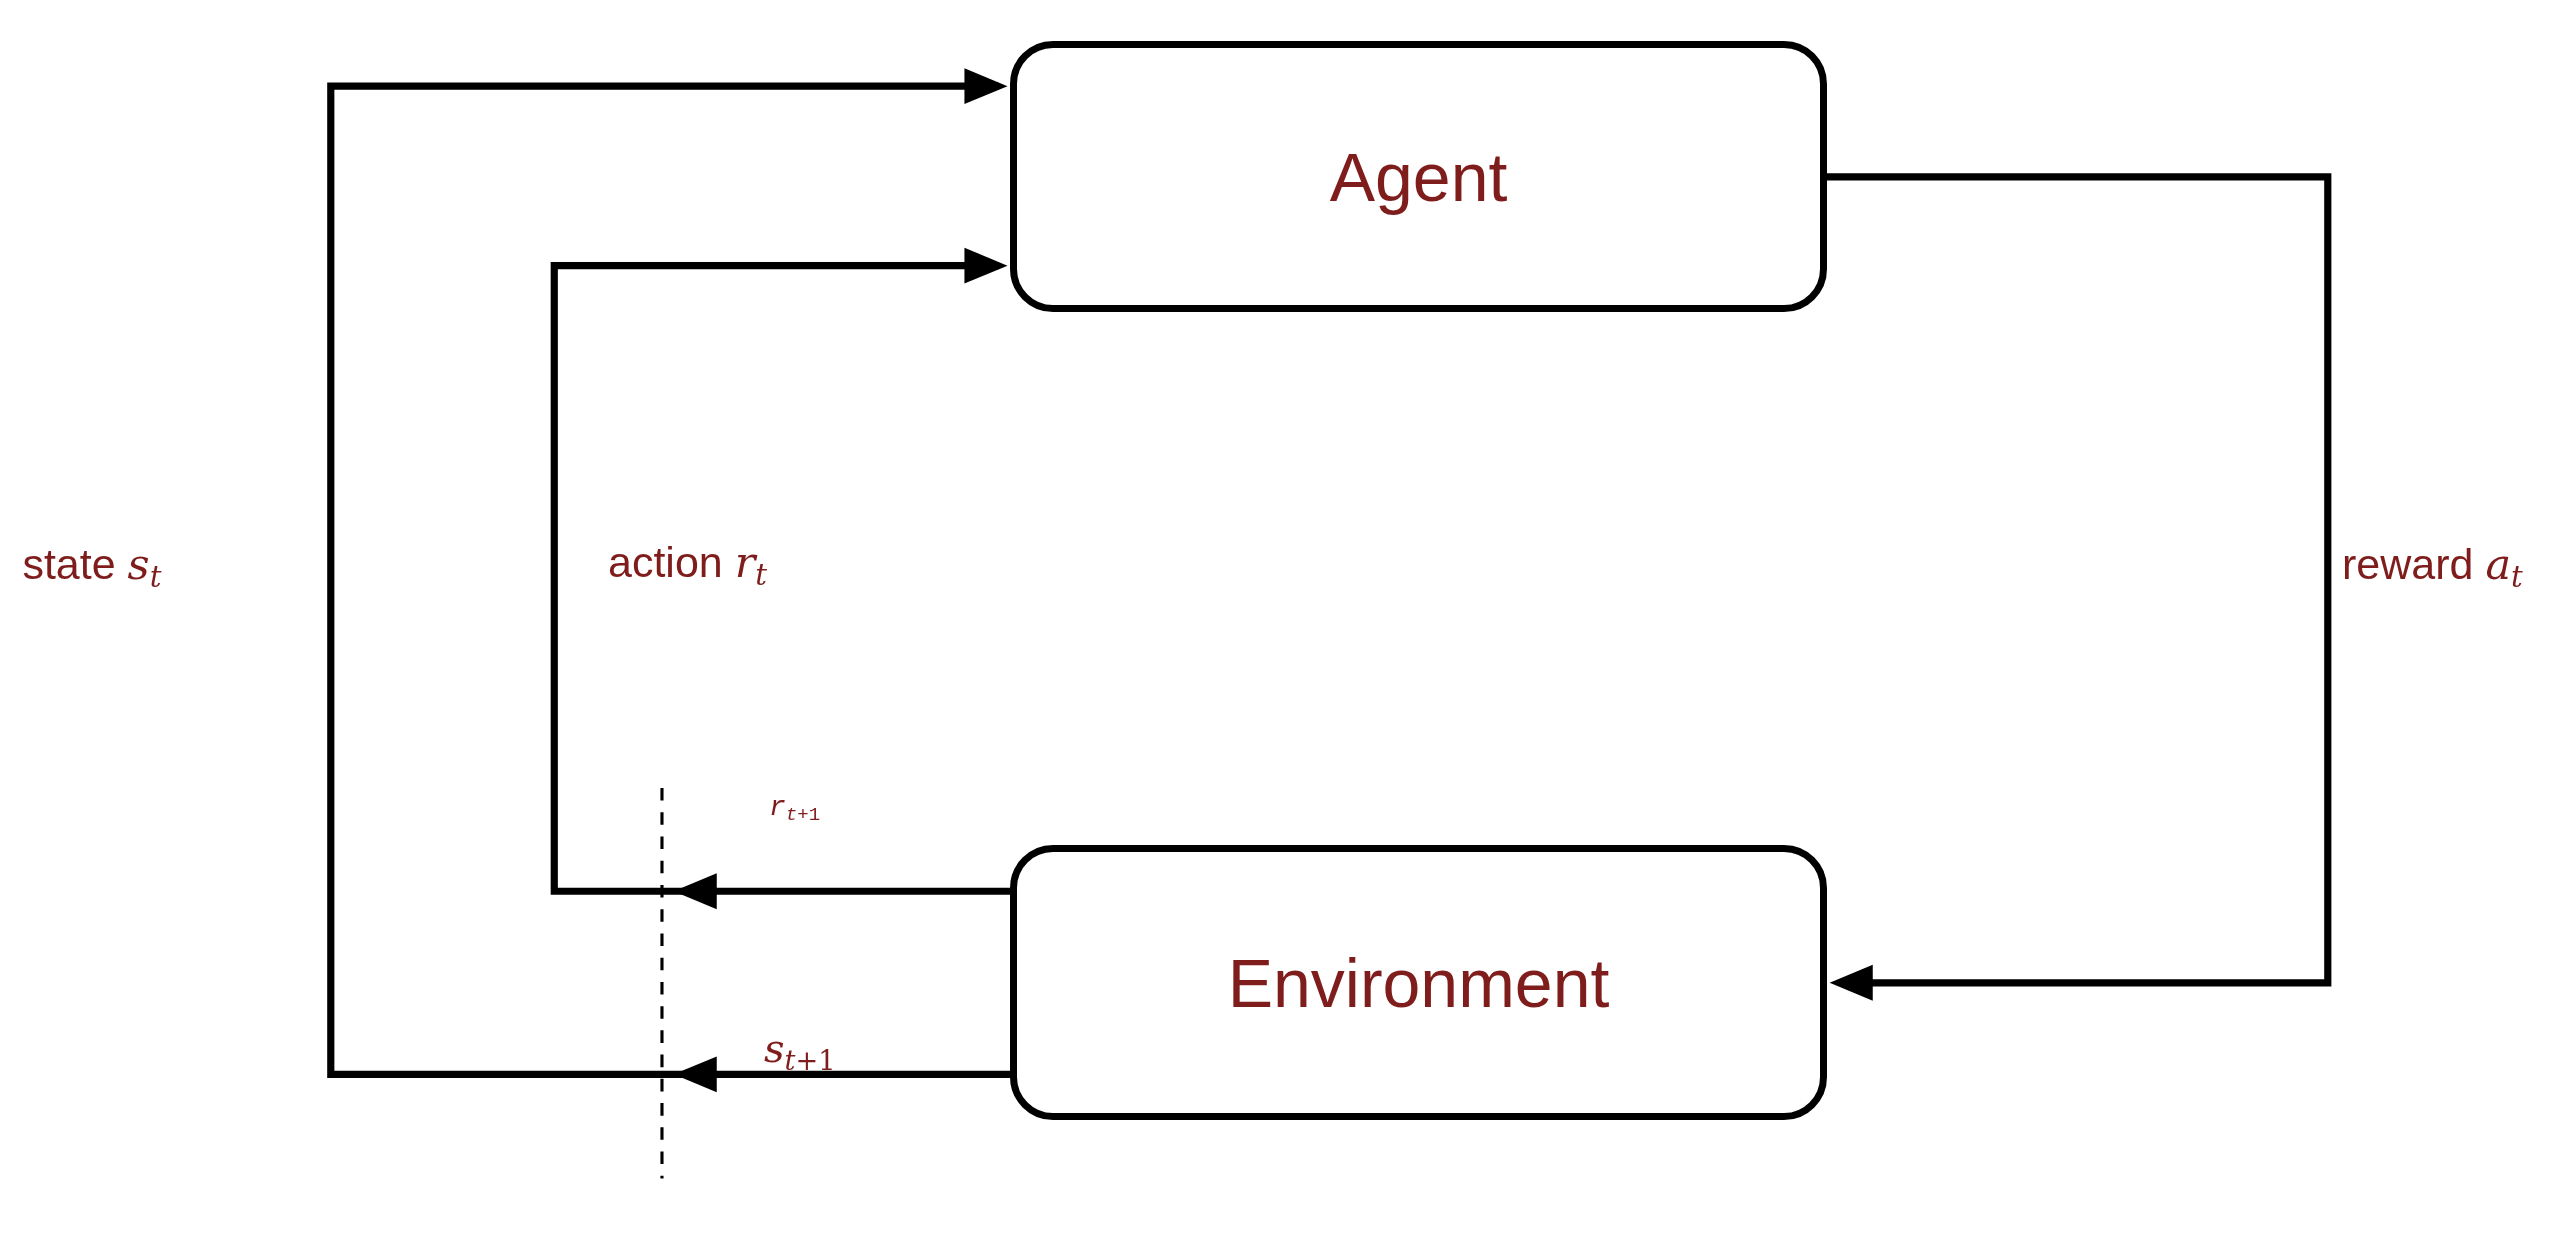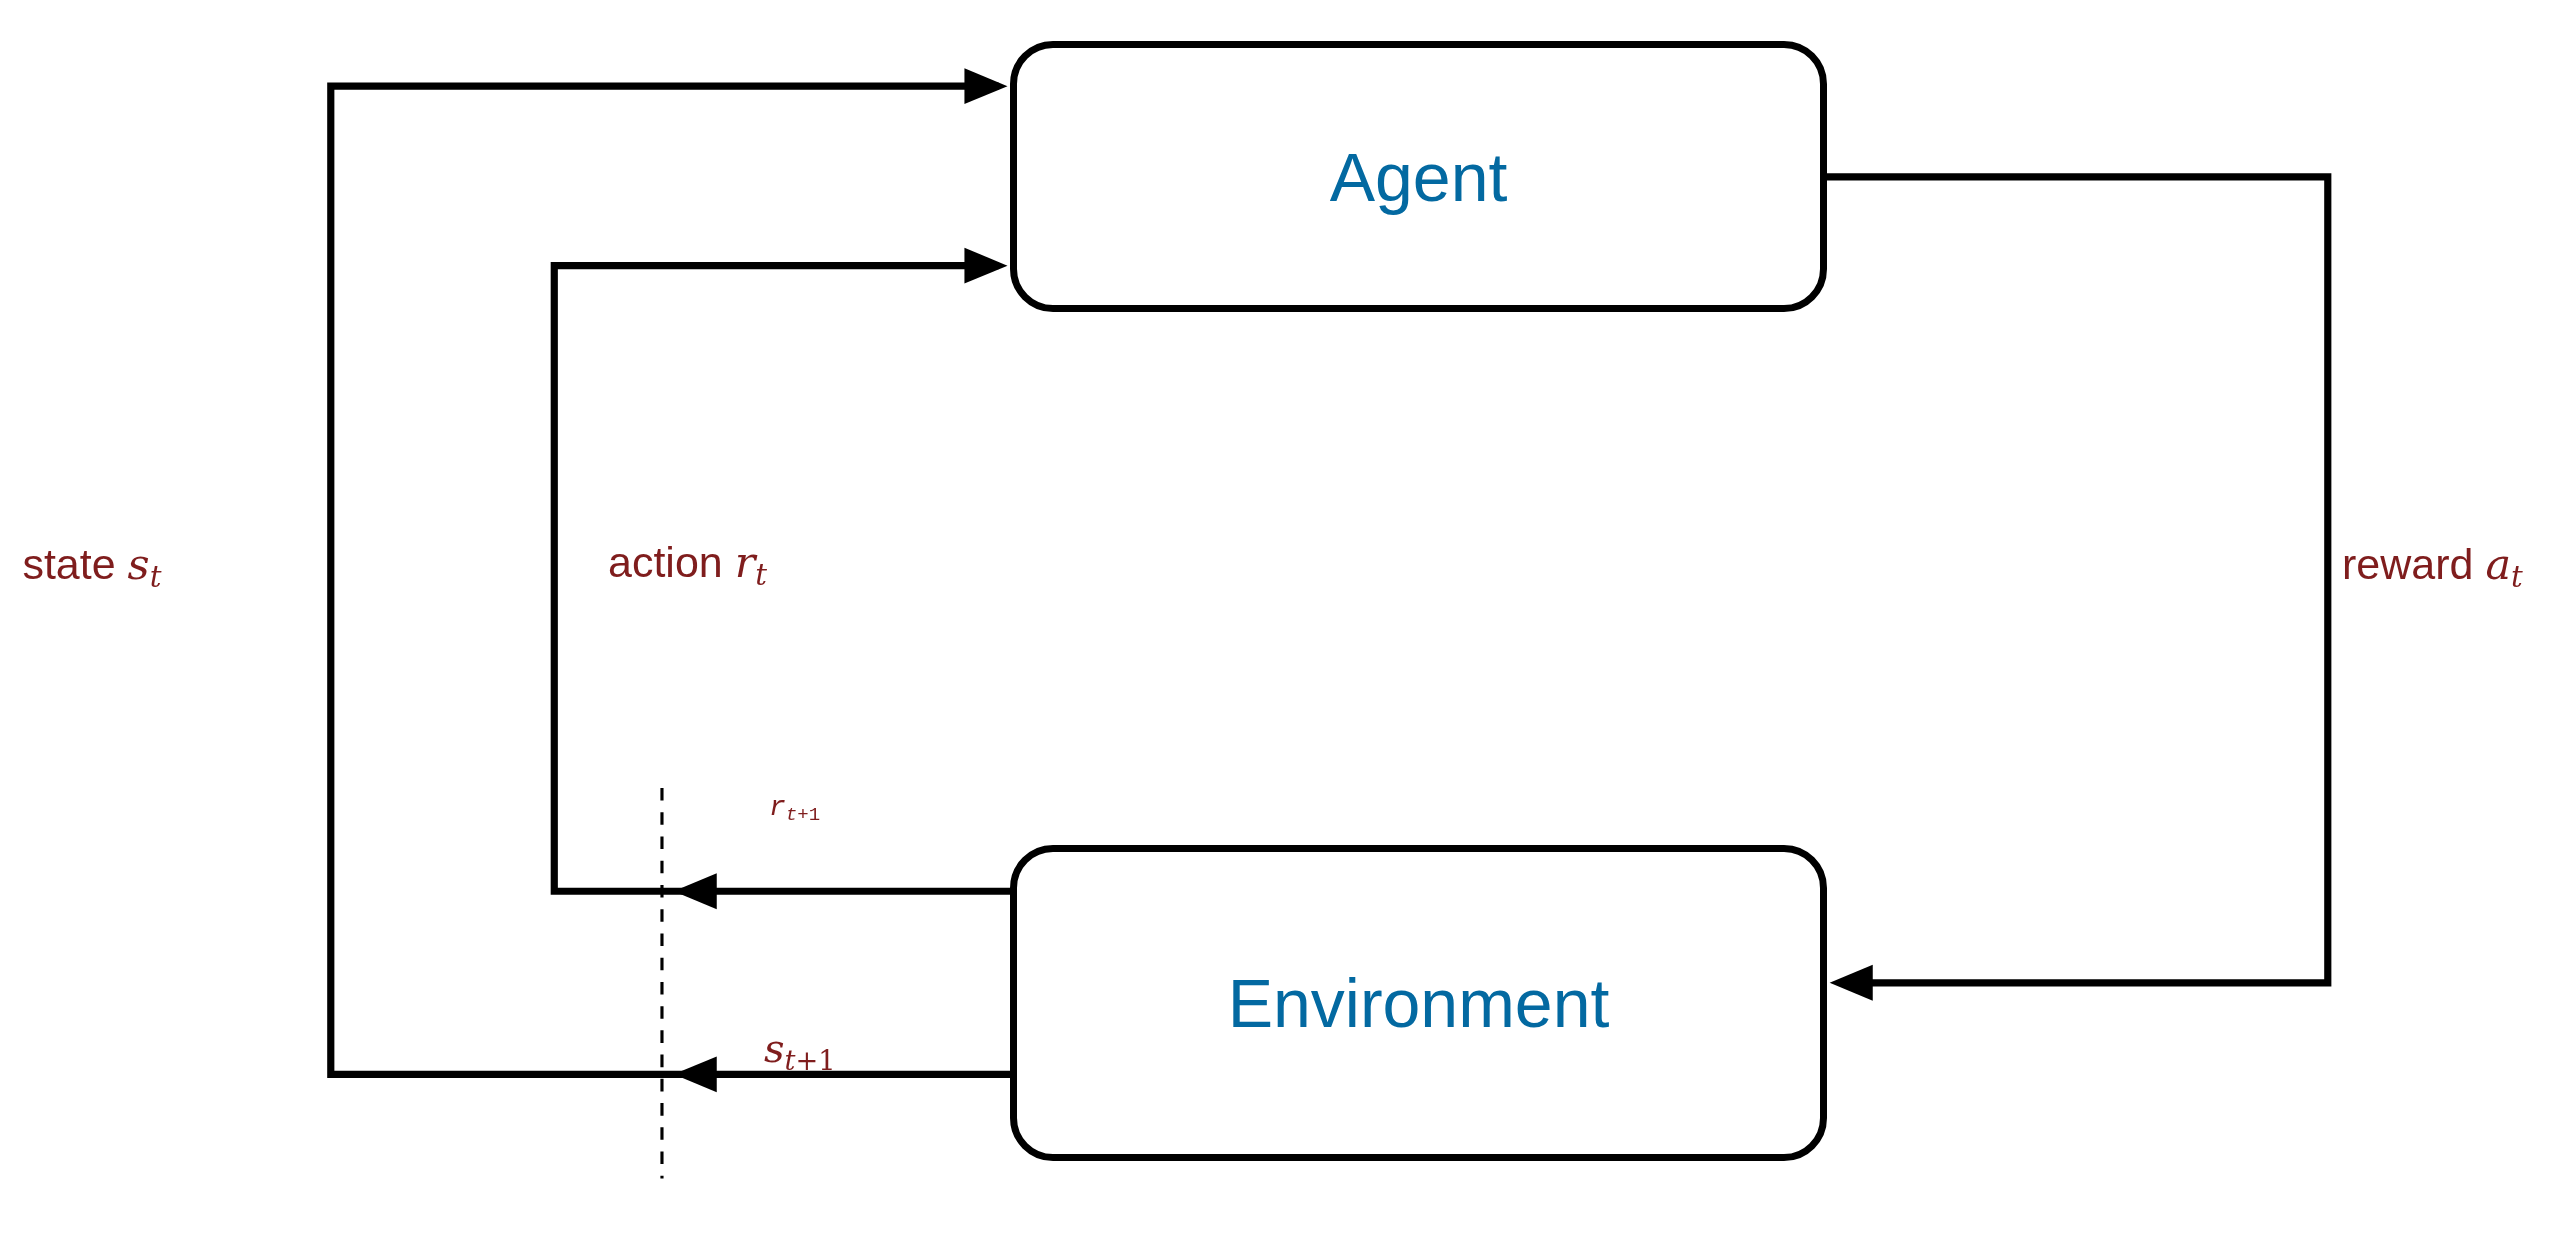--- a/index.html
+++ b/index.html
@@ -36,27 +36,27 @@
   .node-agent {
     left: 1010px;
     top: 41px;
     width: 817px;
     height: 271px;
   }
   .node-environment {
     left: 1010px;
     top: 845px;
     width: 817px;
-    height: 316px;
+    height: 275px;
   }
   .node-label {
     font-size: 68px;
     line-height: 1;
     letter-spacing: 0px;
-    color: #0369a1;
+    color: #7f1d1d;
     white-space: nowrap;
   }
   .edge-label {
     position: absolute;
     font-size: 43px;
     line-height: 1.15;
     white-space: nowrap;
     color: #7f1d1d;
   }
   .math-var {

